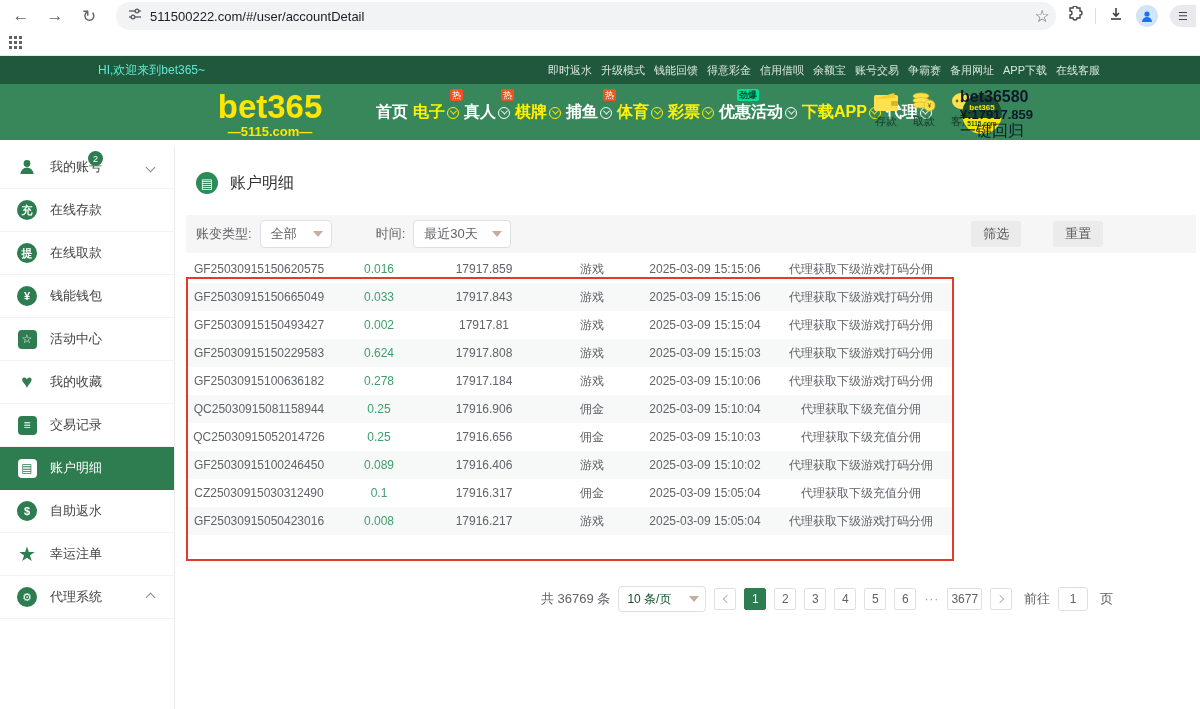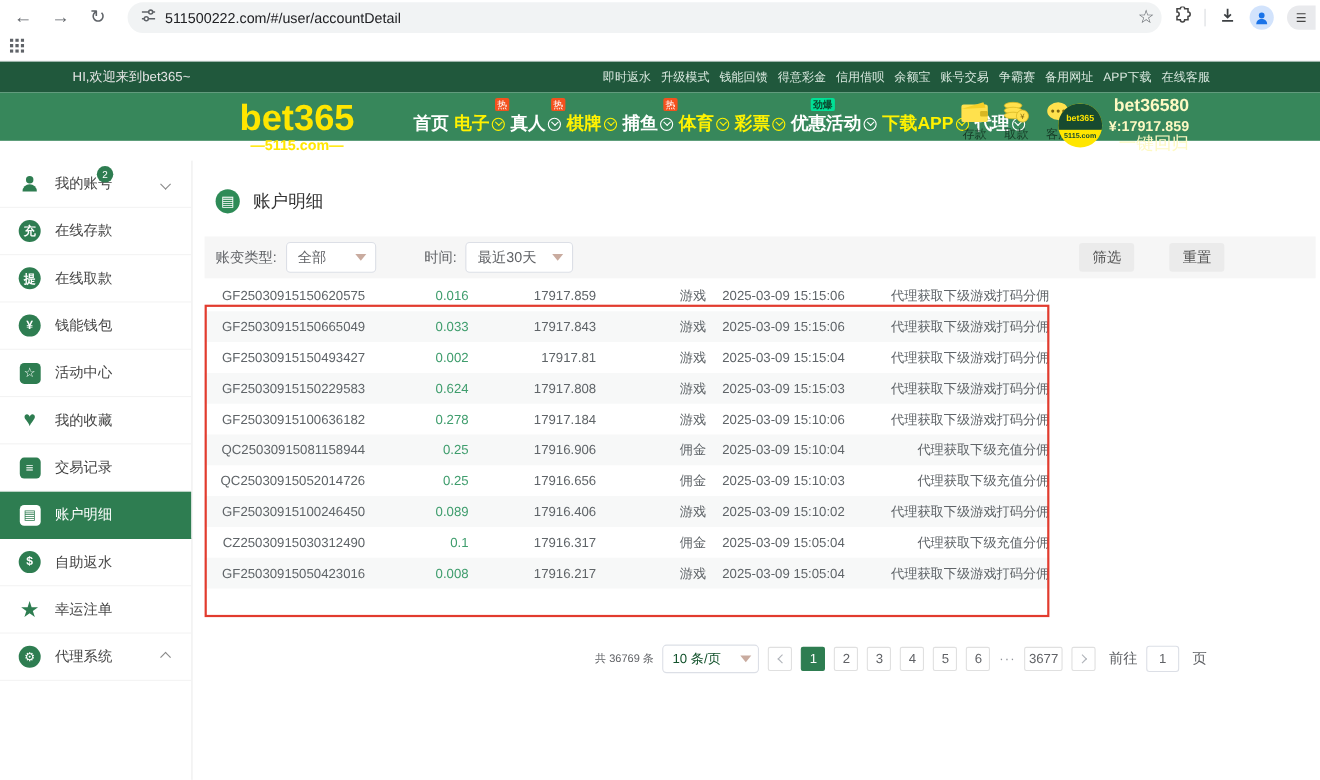--- a/index.html
+++ b/index.html
@@ -15,46 +15,46 @@
     display:flex; align-items:center; padding:0 12px; }
   .url-text { font-size:13px; color:#202124; margin-left:8px; }
   .chrome-right { position:absolute; right:0; top:0; height:32px; display:flex; align-items:center; gap:12px; padding-right:4px; }
   .avatar { width:22px; height:22px; border-radius:50%; background:#d2e3fc; display:flex; align-items:center; justify-content:center; overflow:hidden; }
   .edge-chip { width:26px; height:22px; border-radius:11px 0 0 11px; background:#e9eaed; display:flex; align-items:center; justify-content:center; color:#444; font-size:11px; }
   .chrome-row2 { position:absolute; left:0; top:32px; width:1200px; height:23px; display:flex; align-items:center; }
 
   
   #topbar { position:absolute; left:0; top:56px; width:1200px; height:28px; background:#20583c;
     display:flex; align-items:center; }
-  .welcome { color:#e5e5e5; font-size:12px; margin-left:66px; }
+  .welcome { color:#5eead4; font-size:12px; margin-left:98px; }
   .top-links { position:absolute; right:100px; display:flex; gap:9px; }
   .top-links span { color:#dcEAe1; color:#d9e8df; font-size:11px; white-space:nowrap; cursor:pointer; }
 
   
-  #header { position:absolute; left:0; top:84px; width:1200px; height:44px; background:#37875b; }
+  #header { position:absolute; left:0; top:84px; width:1200px; height:56px; background:#37875b; }
   .logo { position:absolute; left:200px; top:6px; width:140px; text-align:center; }
   .logo-main { color:#ffe600; font-size:33px; font-weight:bold; letter-spacing:0; line-height:34px; }
   .logo-sub { color:#ffe600; font-size:13px; font-weight:bold; }
   .nav { position:absolute; left:376px; top:18px; display:flex; align-items:center; gap:5px; }
   .nav-item { position:relative; display:flex; align-items:center; gap:2px; font-size:16px; font-weight:bold; cursor:pointer; white-space:nowrap; }
   .c-w { color:#ffffff; } .c-y { color:#fff200; }
   .caret-c { width:12px; height:12px; border:1px solid currentColor; border-radius:50%; display:inline-flex; align-items:center; justify-content:center; }
   .caret-c i { display:block; width:5px; height:5px; border-right:1.5px solid currentColor; border-bottom:1.5px solid currentColor; transform:rotate(45deg) translate(-1px,-1px); }
   .badge-hot { position:absolute; top:-13px; right:-4px; background:#f4511e; color:#fff; font-size:9px; font-weight:normal;
     padding:1px 2px; border-radius:2px; line-height:10px; }
   .badge-jin { position:absolute; top:-13px; left:18px; background:#00e096; color:#0a4a2f; font-size:9px; font-weight:bold;
     padding:1px 2px; border-radius:2px; line-height:10px; }
   .quick { position:absolute; left:872px; top:8px; display:flex; gap:10px; }
   .quick-item { display:flex; flex-direction:column; align-items:center; width:28px; cursor:pointer; }
   .quick-item svg { display:block; }
   .quick-label { font-size:11px; color:#163926; margin-top:2px; white-space:nowrap; }
   .acct-badge { position:absolute; left:962px; top:10px; width:40px; height:40px; border-radius:50%; overflow:hidden; background:#ffe600; }
   .acct-badge .b-top { height:24px; background:#174a30; color:#ffe600; font-size:8px; font-weight:bold; text-align:center; line-height:28px; }
   .acct-badge .b-bot { height:16px; color:#174a30; font-size:6.5px; font-weight:bold; text-align:center; line-height:12px; }
-  .acct-info { position:absolute; left:1008px; top:3px; color:#fef9c3;text-align:right; }
+  .acct-info { position:absolute; left:960px; top:3px; color:#0f172a; }
   .acct-name { font-size:16px; font-weight:bold; line-height:19px; }
   .acct-bal { font-size:13px; font-weight:bold; line-height:17px; }
   .acct-one { font-size:16px; line-height:16px; cursor:pointer; }
 
   
   #sidebar { position:absolute; left:0; top:146px; width:175px; height:563px; background:#fff; border-right:1px solid #ececec; overflow:hidden; }
   .side-item { position:relative; height:43px; display:flex; align-items:center; border-bottom:1px solid #f3f3f3; cursor:pointer; }
   .si-icon { width:22px; height:22px; margin-left:16px; display:flex; align-items:center; justify-content:center;
     color:#2e7d51; font-size:17px; }
   .ico-circle { width:20px; height:20px; border-radius:50%; background:#2e7d51; color:#fff; font-size:11px;
@@ -80,37 +80,37 @@
   .title-text { font-size:16px; color:#333; }
 
   .filter-bar { position:absolute; left:10px; top:69px; width:1010px; height:38px; background:#f6f6f6;
     display:flex; align-items:center; }
   .f-label { font-size:13px; color:#606266; margin-left:10px; }
   .f-select { height:28px; background:#fff; border:1px solid #dcdfe6; border-radius:4px; display:flex;
     align-items:center; justify-content:space-between; padding:0 8px 0 10px; margin-left:8px; cursor:pointer; }
   .f-select .val { font-size:13px; color:#606266; }
   .f-caret { width:0; height:0; border-left:5px solid transparent; border-right:5px solid transparent;
     border-top:6px solid #c9ab9f; margin-left:14px; }
-  .sel-type { width:82px; } .sel-time { width:98px; }
+  .sel-type { width:72px; } .sel-time { width:98px; }
   .f-btn { height:26px; padding:0 12px; background:#ebebeb; border:none; border-radius:3px;
     font-size:13px; color:#555; cursor:pointer; font-family:inherit; }
   .btn-filter { margin-left:460px; } .btn-reset { margin-left:32px; }
 
   .table { position:absolute; left:10px; top:109px; width:768px; }
   .t-head { display:flex; height:24px; align-items:center; }
   .t-head span { font-size:12px; color:#98a0a8; text-align:center; }
   .t-row { display:flex; height:28px; align-items:center; }
   .t-row:nth-child(even) { background:#f7f8f8; }
-  .t-row span { font-size:12px; color:#5f6468; text-align:right; overflow:hidden; white-space:nowrap; }
+  .t-row span { font-size:12px; color:#5f6468; text-align:center; overflow:hidden; white-space:nowrap; }
   .c1{width:146px;} .c2{width:94px;} .c3{width:116px;} .c4{width:100px;} .c5{width:126px;} .c6{width:186px;}
   .amt { color:#3f9d6d !important; }
   .red-box { position:absolute; left:10px; top:131px; width:768px; height:284px; border:2px solid #e23b2e; pointer-events:none; }
 
   .pager { position:absolute; left:365px; top:440px; display:flex; align-items:center; gap:8px; }
-  .pg-total { font-size:10px; color:#606266; }
+  .pg-total { font-size:13px; color:#606266; }
   .pg-size { width:88px; height:26px; background:#fff; border:1px solid #dcdfe6; border-radius:4px;
     display:flex; align-items:center; justify-content:space-between; padding:0 6px 0 8px; cursor:pointer; }
   .pg-size .val { font-size:12px; color:#14532d; }
   .pg-arrow { width:22px; height:22px; display:flex; align-items:center; justify-content:center; border:1px solid #e0e0e0;
     border-radius:2px; background:#fff; cursor:pointer; }
   .pg-arrow i { width:6px; height:6px; border-right:1.5px solid #b0b4ba; border-bottom:1.5px solid #b0b4ba; }
   .i-left { transform:rotate(135deg); margin-left:3px; } .i-right { transform:rotate(-45deg); margin-right:3px; }
   .pg-num { min-width:22px; height:22px; padding:0 3px; display:flex; align-items:center; justify-content:center;
     border:1px solid #e0e0e0; border-radius:2px; background:#fff; font-size:12px; color:#606266; cursor:pointer; }
   .pg-num.cur { background:#2e7d51; border-color:#2e7d51; color:#fff; }

